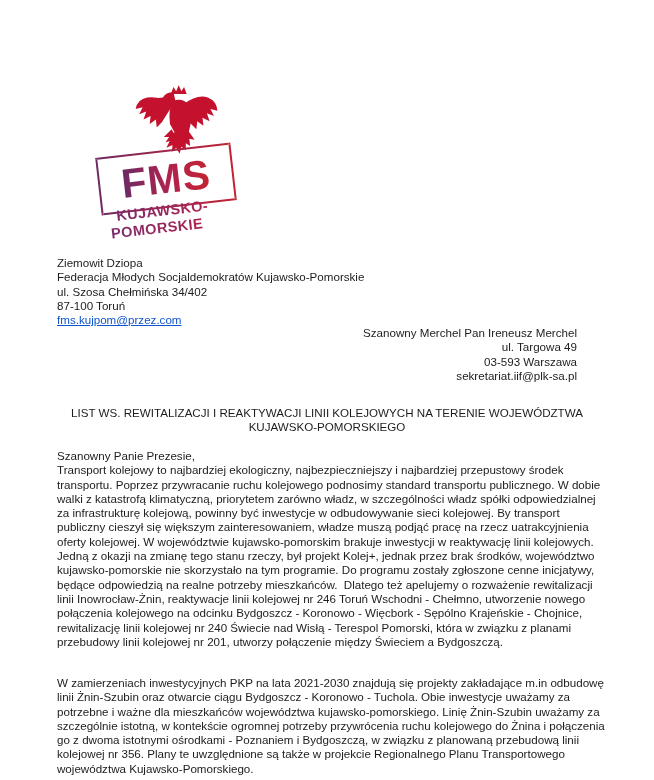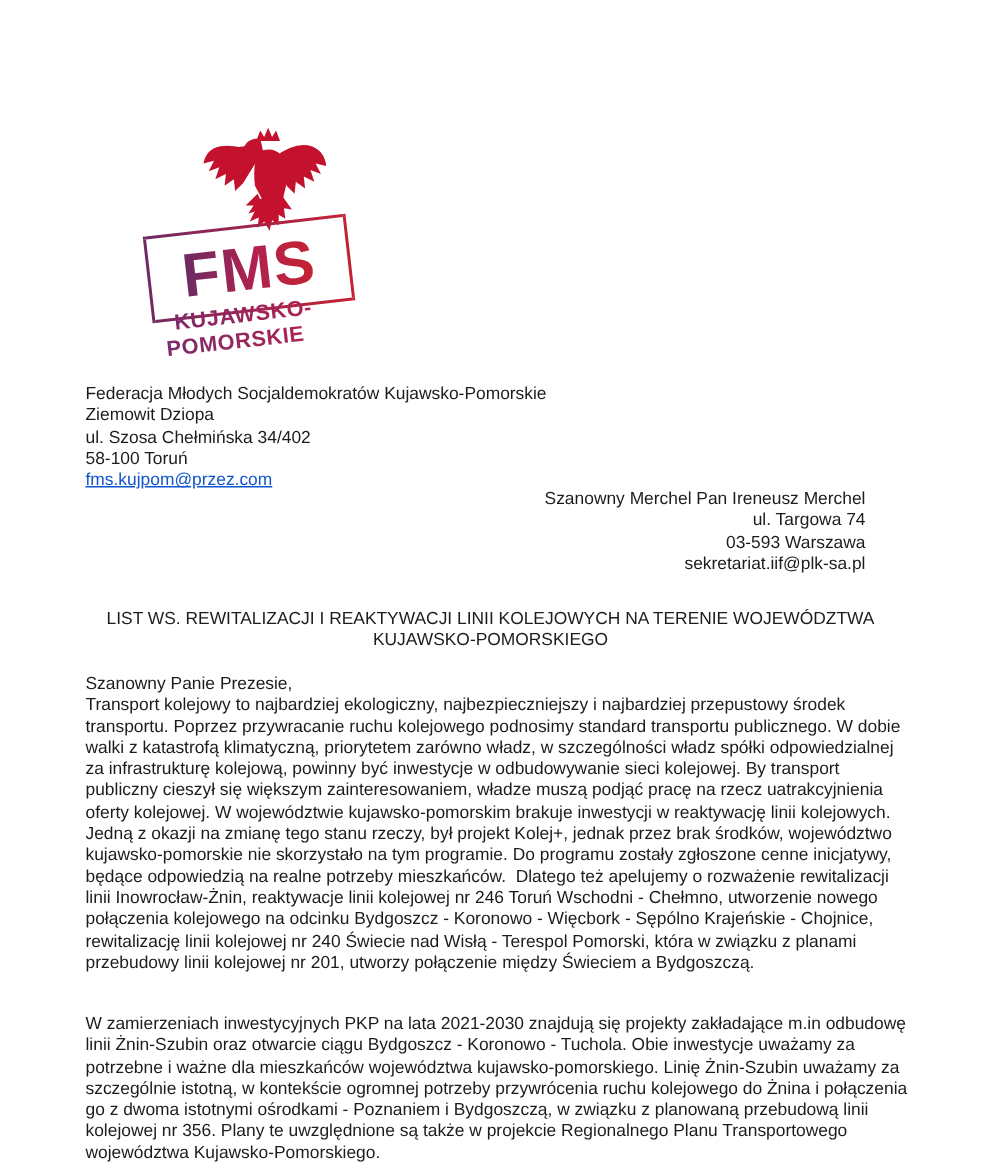--- a/index.html
+++ b/index.html
@@ -68,30 +68,30 @@
       </g>
     </svg>
     <div class="fms-box">
       <span class="fms-text">FMS</span>
     </div>
     <div class="region-text">KUJAWSKO-
 POMORSKIE</div>
   </div>
 
   <div class="sender txt">
+    <div>Ziemowit Dziopa</div>
     <div>Federacja Młodych Socjaldemokratów Kujawsko-Pomorskie</div>
-    <div>Ziemowit Dziopa</div>
     <div>ul. Szosa Chełmińska 34/402</div>
-    <div>58-100 Toruń</div>
+    <div>87-100 Toruń</div>
     <a class="link">fms.kujpom@przez.com</a>
   </div>
 
   <div class="recipient txt">
     <div>Szanowny Merchel Pan Ireneusz Merchel</div>
-    <div>ul. Targowa 74</div>
+    <div>ul. Targowa 49</div>
     <div>03-593 Warszawa</div>
     <div>sekretariat.iif@plk-sa.pl</div>
   </div>
 
   <div class="subject txt">LIST WS. REWITALIZACJI I REAKTYWACJI LINII KOLEJOWYCH NA TERENIE WOJEWÓDZTWA
 KUJAWSKO-POMORSKIEGO</div>
 
   <div class="body-par par1 txt">Szanowny Panie Prezesie,
 Transport kolejowy to najbardziej ekologiczny, najbezpieczniejszy i najbardziej przepustowy środek
 transportu. Poprzez przywracanie ruchu kolejowego podnosimy standard transportu publicznego. W dobie

